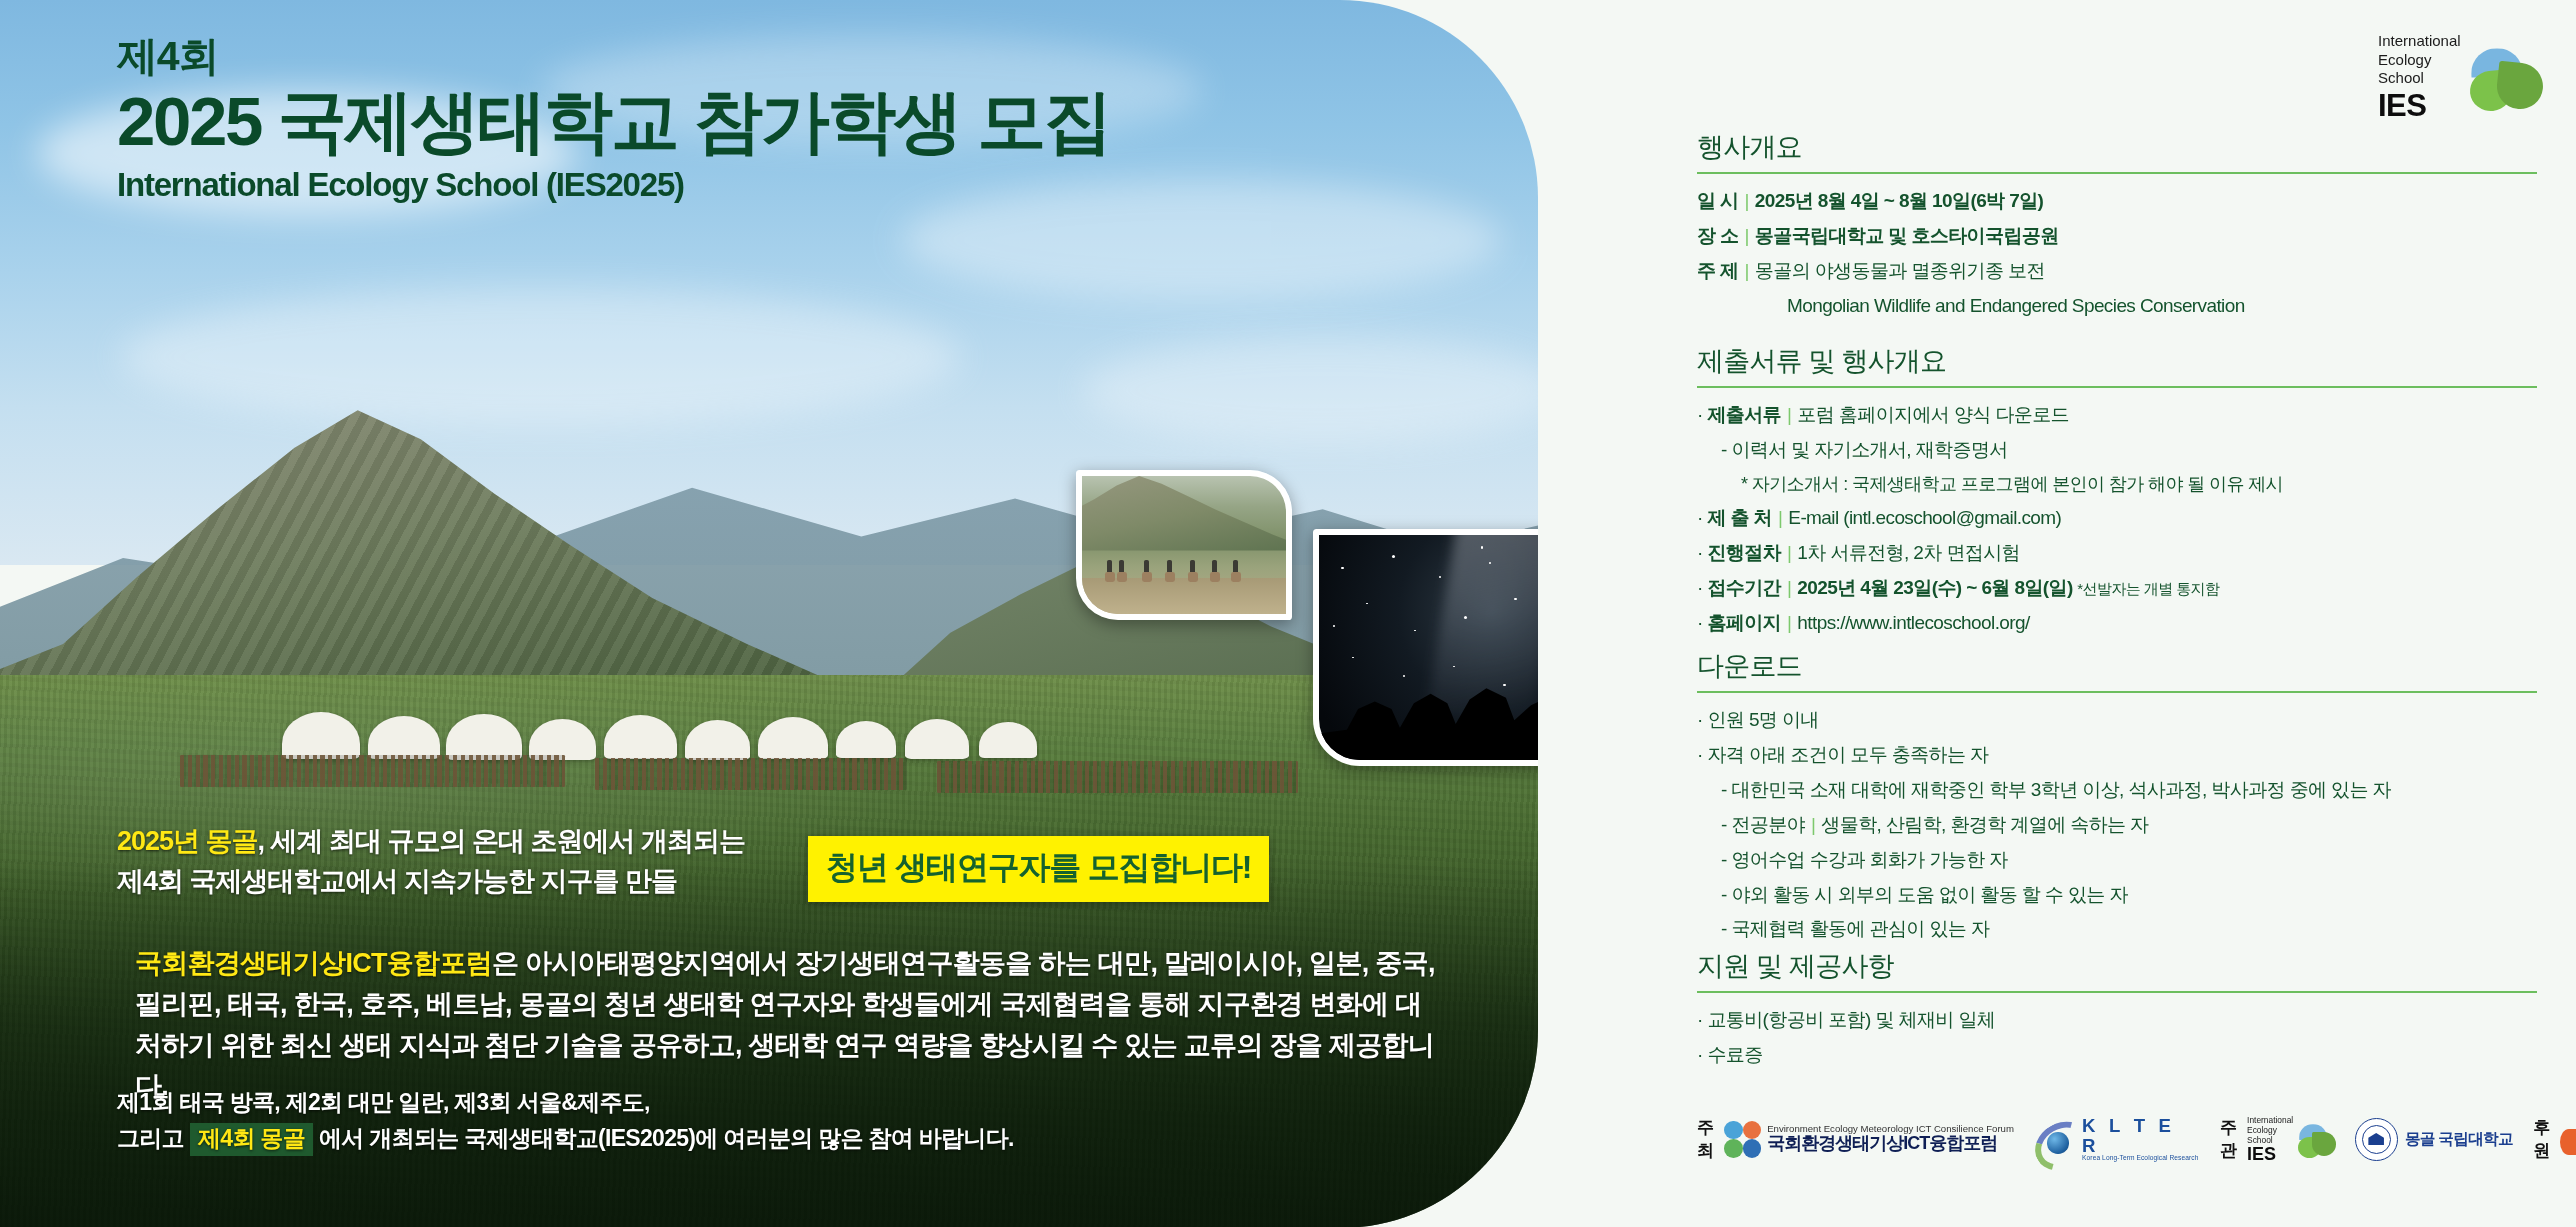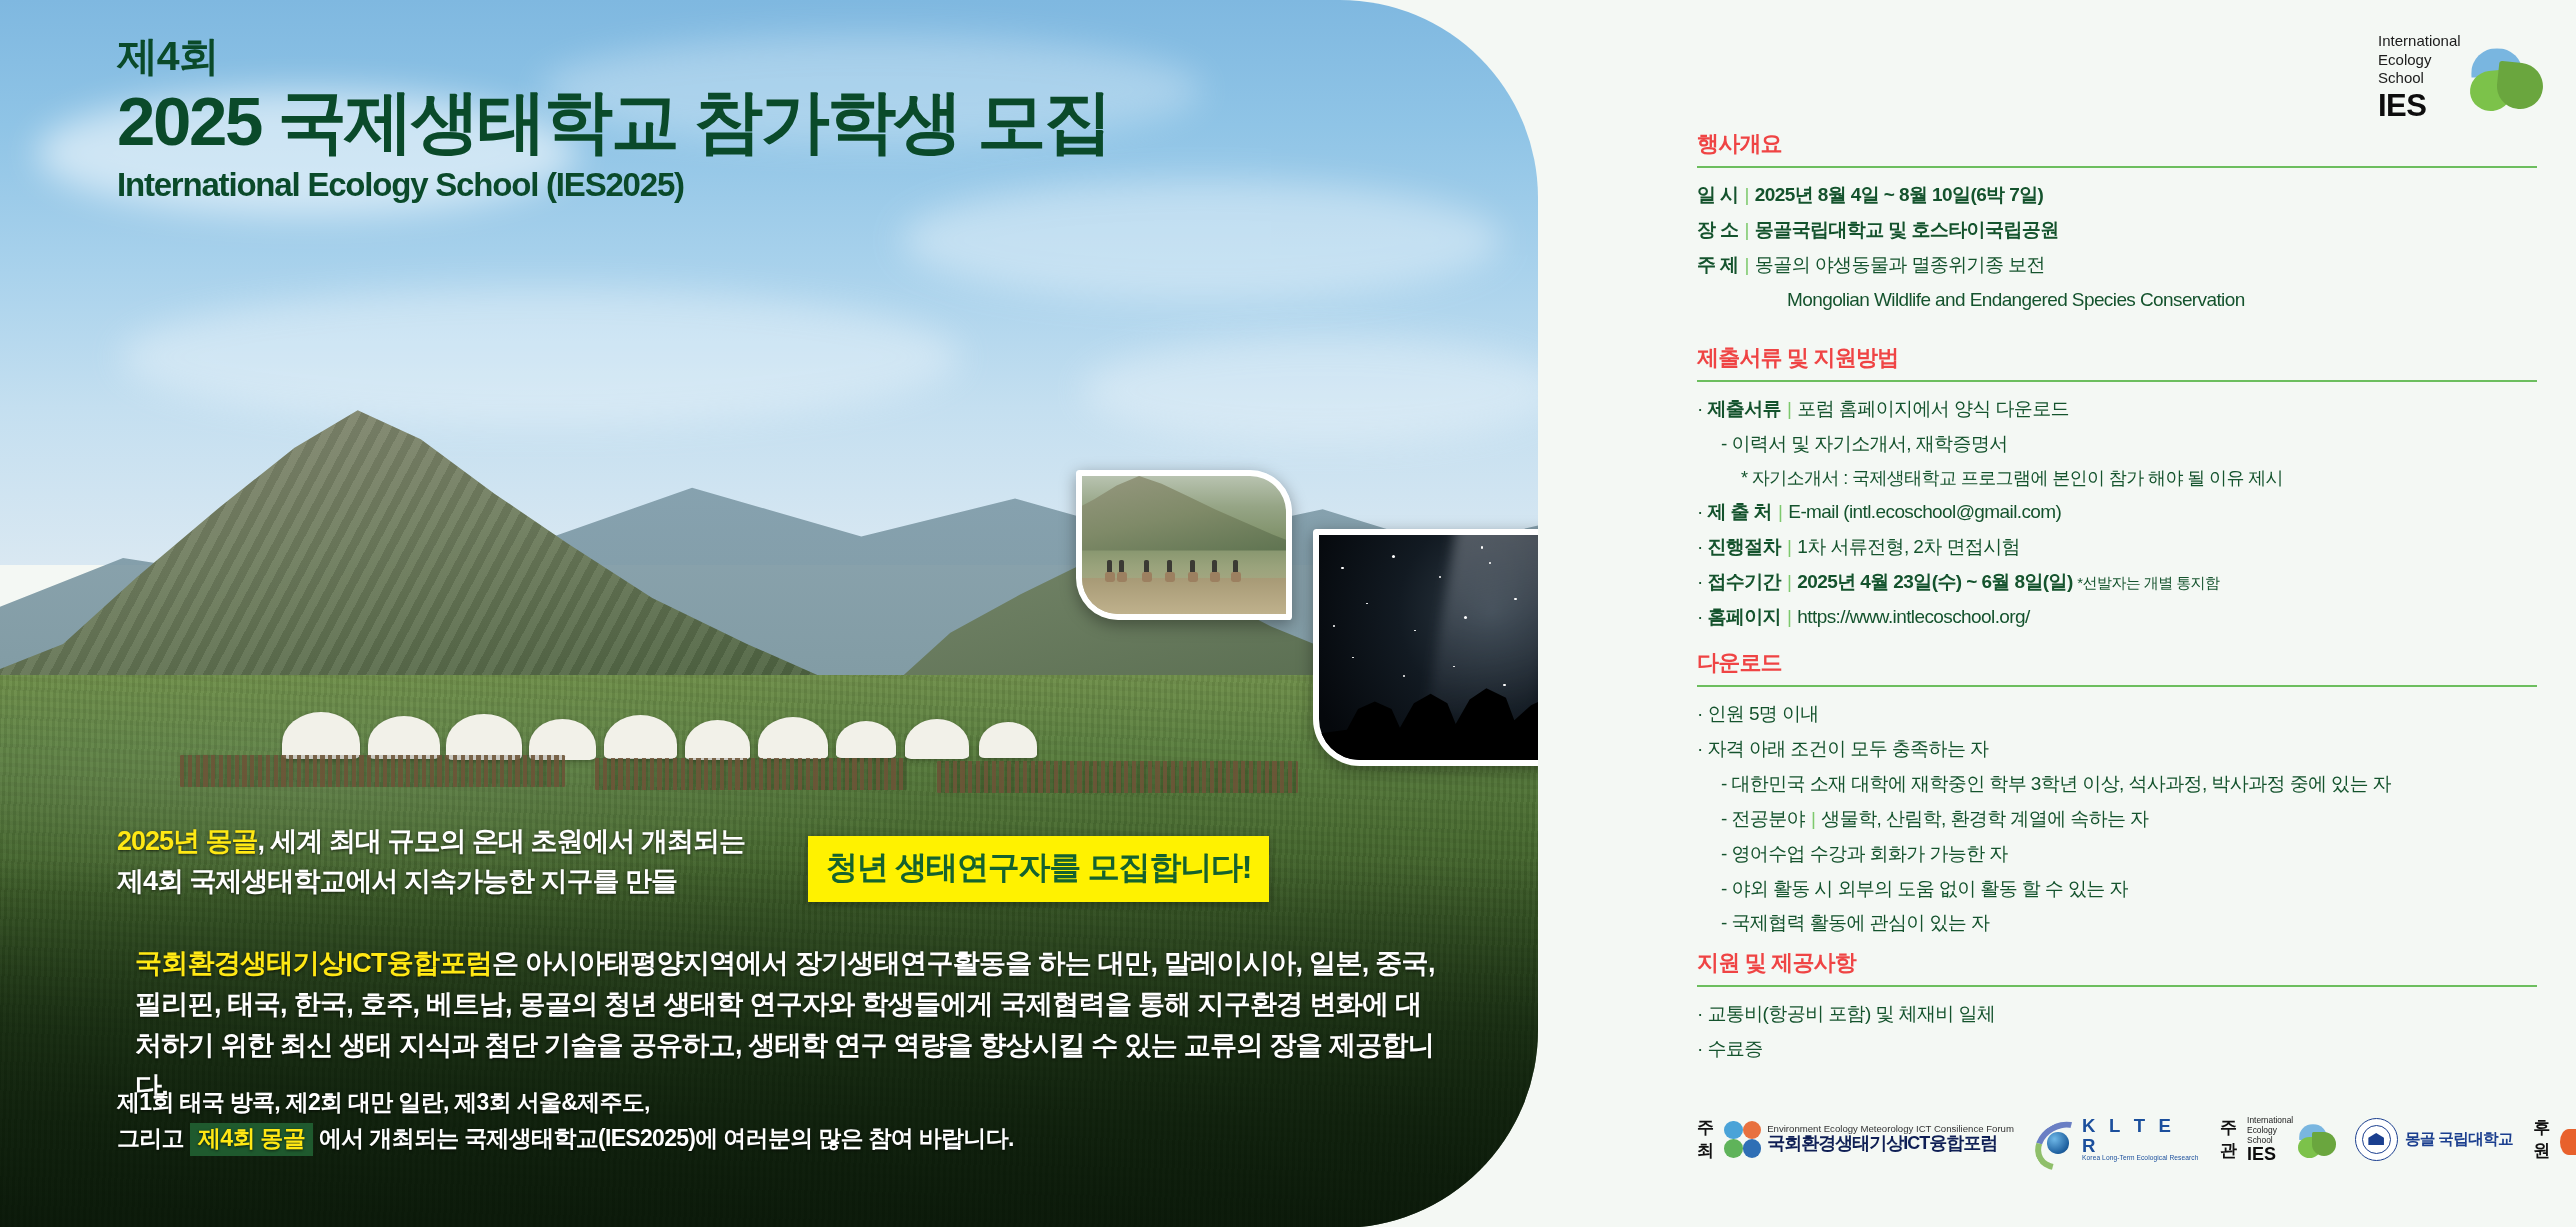--- a/index.html
+++ b/index.html
@@ -181,21 +181,21 @@
     position:absolute;left:1.2px;top:30px;width:42px;height:40px;
     background:#7cc24a;border-radius:60% 8% 60% 60%;transform:rotate(-6deg);
   }
   .ies-mark .leafB{
     position:absolute;left:28px;top:21.6px;width:46px;height:46px;
     background:#6aa63e;border-radius:8% 62% 60% 60%;transform:rotate(6deg);
   }
 
   .sec{position:absolute;left:30px;width:841px;}
   .sec-title{
-    font-size:22px;font-weight:700;color:#ef4444;letter-spacing:-0.8px;margin:0 0 7.2px 0;
+    font-size:27px;font-weight:400;color:#14532d;letter-spacing:-0.8px;margin:0 0 7.2px 0;
   }
   .sec-rule{height:1.8px;background:#6cbe5e;width:840px;margin:0 0 13.2px 0;}
   .row{font-size:19px;color:#14532d;line-height:1.52;letter-spacing:-0.6px;margin:0 0 6px 0;}
   .row .lbl{font-weight:800;}
   .row .sep{color:#7dc96d;font-weight:400;padding:0 6px;}
   .row .val{font-weight:700;}
   .row .val-l{font-weight:400;}
   .row.sub{padding-left:24px;font-weight:400;}
   .row.sub2{padding-left:44px;font-weight:400;font-size:18px;}
   .row.en{padding-left:90px;font-weight:400;}
@@ -366,21 +366,21 @@
     <div class="sec" style="top:129px;">
       <div class="sec-title">행사개요</div>
       <div class="sec-rule"></div>
       <div class="row"><span class="lbl">일  시</span><span class="sep">|</span><span class="val">2025년 8월 4일 ~ 8월 10일(6박 7일)</span></div>
       <div class="row"><span class="lbl">장  소</span><span class="sep">|</span><span class="val">몽골국립대학교 및 호스타이국립공원</span></div>
       <div class="row"><span class="lbl">주  제</span><span class="sep">|</span><span class="val-l">몽골의 야생동물과 멸종위기종 보전</span></div>
       <div class="row en">Mongolian Wildlife and Endangered Species Conservation</div>
     </div>
 
     <div class="sec" style="top:343px;">
-      <div class="sec-title">제출서류 및 지원방법</div>
+      <div class="sec-title">제출서류 및 행사개요</div>
       <div class="sec-rule"></div>
       <div class="row">· <span class="lbl">제출서류</span><span class="sep">|</span><span class="val-l">포럼 홈페이지에서 양식 다운로드</span></div>
       <div class="row sub">- 이력서 및 자기소개서, 재학증명서</div>
       <div class="row sub2">* 자기소개서 : 국제생태학교 프로그램에 본인이 참가 해야 될 이유 제시</div>
       <div class="row">· <span class="lbl">제 출 처</span><span class="sep">|</span><span class="val-l">E-mail (intl.ecoschool@gmail.com)</span></div>
       <div class="row">· <span class="lbl">진행절차</span><span class="sep">|</span><span class="val-l">1차 서류전형, 2차 면접시험</span></div>
       <div class="row">· <span class="lbl">접수기간</span><span class="sep">|</span><span class="val">2025년 4월 23일(수) ~ 6월 8일(일)</span> <span class="tiny">*선발자는 개별 통지함</span></div>
       <div class="row">· <span class="lbl">홈페이지</span><span class="sep">|</span><span class="val-l">https://www.intlecoschool.org/</span></div>
     </div>
 

